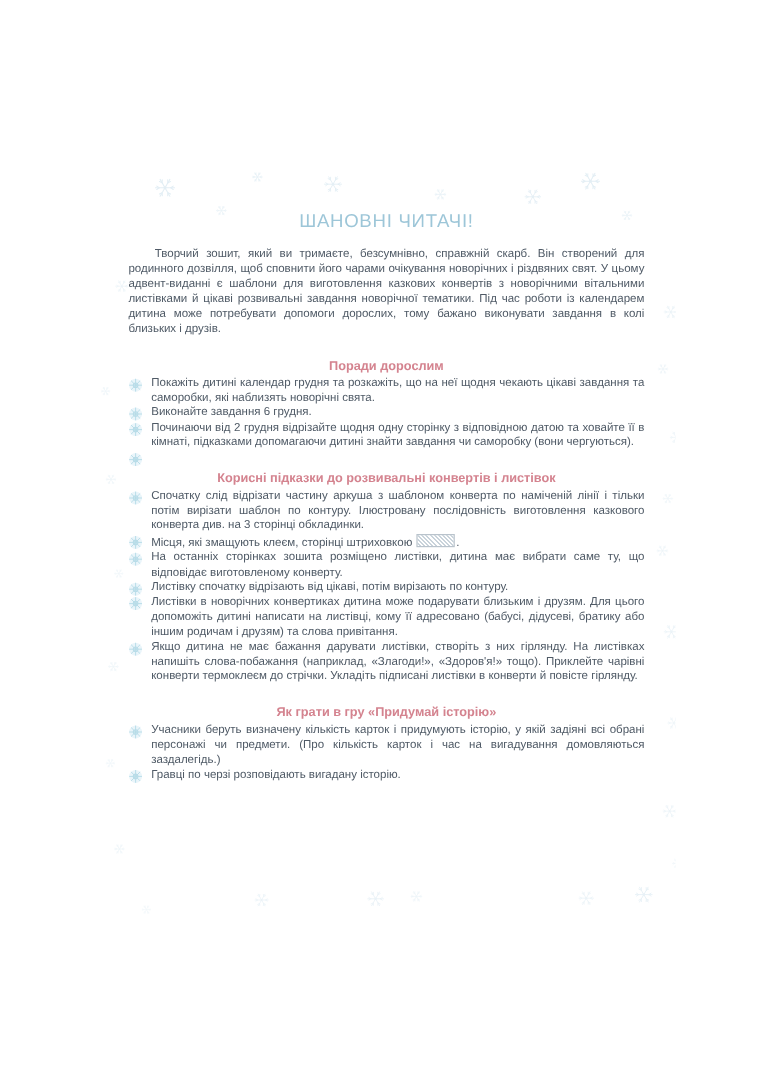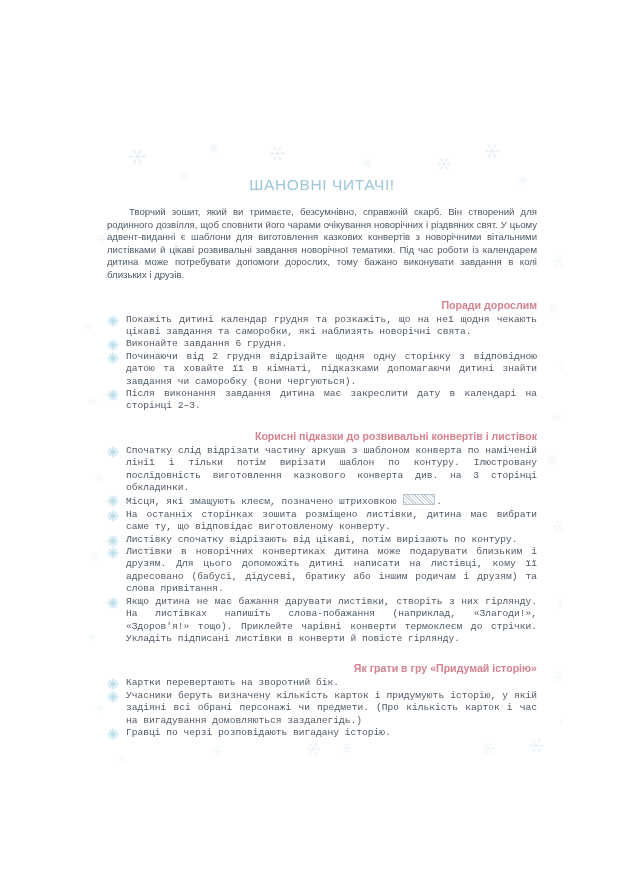--- a/index.html
+++ b/index.html
@@ -69,29 +69,28 @@
     text-align: justify;
     text-indent: 22px;
     margin: 0 0 6px 0;
     hyphens: manual;
   }
 
   .section-title {
     font-size: 10.6px;
     font-weight: 700;
     color: #d4838f;
-    text-align: right;
+    text-align: center;
     margin: 17px 0 3px 0;
   }
 
   ul.tips {
     list-style: none;
     margin: 0 0 1px 0;
     padding: 0;
-    font-family: Liberation Mono, monospace;
   }
   ul.tips li {
     position: relative;
     padding-left: 19px;
     font-size: 9.6px;
     line-height: 12.4px;
     color: #4f5a66;
     text-align: justify;
     margin-bottom: 0px;
   }
@@ -880,21 +879,21 @@
                     <line x1="6" y1="6" x2="9.54" y2="9.54"></line>
                     <line x1="6" y1="6" x2="6.00" y2="11.00"></line>
                     <line x1="6" y1="6" x2="2.46" y2="9.54"></line>
                     <line x1="6" y1="6" x2="1.00" y2="6.00"></line>
                     <line x1="6" y1="6" x2="2.46" y2="2.46"></line>
                     <line x1="6" y1="6" x2="6.00" y2="1.00"></line>
                     <line x1="6" y1="6" x2="9.54" y2="2.46"></line>
                   </g>
     <circle cx="6" cy="6" r="1.9" fill="none" stroke="#b8dce8" stroke-width="0.9"></circle>
     <circle cx="6" cy="6" r="0.8" fill="#b8dce8"></circle>
-  </svg></span><span>Після виконання завдання дитина має закреслити дату в календарі на сторінці 2–3.</span></li>
+  </svg></span></li>
           </ul>
           <div class="section-title">Корисні підказки до розвивальні конвертів і листівок</div>
           <ul class="tips">
             <li><span class="bullet-icon"><svg width="12" height="12" viewBox="0 0 12 12">
     <circle cx="6" cy="6" r="5.4" fill="#eaf5fa"></circle>
     <g stroke="#b8dce8" stroke-width="0.8" stroke-linecap="round">
                     <line x1="6" y1="6" x2="11.00" y2="6.00"></line>
                     <line x1="6" y1="6" x2="9.54" y2="9.54"></line>
                     <line x1="6" y1="6" x2="6.00" y2="11.00"></line>
                     <line x1="6" y1="6" x2="2.46" y2="9.54"></line>
@@ -913,21 +912,21 @@
                     <line x1="6" y1="6" x2="9.54" y2="9.54"></line>
                     <line x1="6" y1="6" x2="6.00" y2="11.00"></line>
                     <line x1="6" y1="6" x2="2.46" y2="9.54"></line>
                     <line x1="6" y1="6" x2="1.00" y2="6.00"></line>
                     <line x1="6" y1="6" x2="2.46" y2="2.46"></line>
                     <line x1="6" y1="6" x2="6.00" y2="1.00"></line>
                     <line x1="6" y1="6" x2="9.54" y2="2.46"></line>
                   </g>
     <circle cx="6" cy="6" r="1.9" fill="none" stroke="#b8dce8" stroke-width="0.9"></circle>
     <circle cx="6" cy="6" r="0.8" fill="#b8dce8"></circle>
-  </svg></span><span>Місця, які змащують клеєм, позначено штриховкою</span> <span class="hatch-box"></span><span>.</span></li>
+  </svg></span><span>Місця, які змащують клеєм, сторінці штриховкою</span> <span class="hatch-box"></span><span>.</span></li>
             <li><span class="bullet-icon"><svg width="12" height="12" viewBox="0 0 12 12">
     <circle cx="6" cy="6" r="5.4" fill="#eaf5fa"></circle>
     <g stroke="#b8dce8" stroke-width="0.8" stroke-linecap="round">
                     <line x1="6" y1="6" x2="11.00" y2="6.00"></line>
                     <line x1="6" y1="6" x2="9.54" y2="9.54"></line>
                     <line x1="6" y1="6" x2="6.00" y2="11.00"></line>
                     <line x1="6" y1="6" x2="2.46" y2="9.54"></line>
                     <line x1="6" y1="6" x2="1.00" y2="6.00"></line>
                     <line x1="6" y1="6" x2="2.46" y2="2.46"></line>
                     <line x1="6" y1="6" x2="6.00" y2="1.00"></line>
@@ -991,35 +990,20 @@
                     <line x1="6" y1="6" x2="9.54" y2="9.54"></line>
                     <line x1="6" y1="6" x2="6.00" y2="11.00"></line>
                     <line x1="6" y1="6" x2="2.46" y2="9.54"></line>
                     <line x1="6" y1="6" x2="1.00" y2="6.00"></line>
                     <line x1="6" y1="6" x2="2.46" y2="2.46"></line>
                     <line x1="6" y1="6" x2="6.00" y2="1.00"></line>
                     <line x1="6" y1="6" x2="9.54" y2="2.46"></line>
                   </g>
     <circle cx="6" cy="6" r="1.9" fill="none" stroke="#b8dce8" stroke-width="0.9"></circle>
     <circle cx="6" cy="6" r="0.8" fill="#b8dce8"></circle>
-  </svg></span><span>Картки перевертають на зворотний бік.</span></li>
-            <li><span class="bullet-icon"><svg width="12" height="12" viewBox="0 0 12 12">
-    <circle cx="6" cy="6" r="5.4" fill="#eaf5fa"></circle>
-    <g stroke="#b8dce8" stroke-width="0.8" stroke-linecap="round">
-                    <line x1="6" y1="6" x2="11.00" y2="6.00"></line>
-                    <line x1="6" y1="6" x2="9.54" y2="9.54"></line>
-                    <line x1="6" y1="6" x2="6.00" y2="11.00"></line>
-                    <line x1="6" y1="6" x2="2.46" y2="9.54"></line>
-                    <line x1="6" y1="6" x2="1.00" y2="6.00"></line>
-                    <line x1="6" y1="6" x2="2.46" y2="2.46"></line>
-                    <line x1="6" y1="6" x2="6.00" y2="1.00"></line>
-                    <line x1="6" y1="6" x2="9.54" y2="2.46"></line>
-                  </g>
-    <circle cx="6" cy="6" r="1.9" fill="none" stroke="#b8dce8" stroke-width="0.9"></circle>
-    <circle cx="6" cy="6" r="0.8" fill="#b8dce8"></circle>
   </svg></span><span>Учасники беруть визначену кількість карток і придумують історію, у якій задіяні всі обрані персонажі чи предмети. (Про кількість карток і час на вигадування домовляються заздалегідь.)</span></li>
             <li><span class="bullet-icon"><svg width="12" height="12" viewBox="0 0 12 12">
     <circle cx="6" cy="6" r="5.4" fill="#eaf5fa"></circle>
     <g stroke="#b8dce8" stroke-width="0.8" stroke-linecap="round">
                     <line x1="6" y1="6" x2="11.00" y2="6.00"></line>
                     <line x1="6" y1="6" x2="9.54" y2="9.54"></line>
                     <line x1="6" y1="6" x2="6.00" y2="11.00"></line>
                     <line x1="6" y1="6" x2="2.46" y2="9.54"></line>
                     <line x1="6" y1="6" x2="1.00" y2="6.00"></line>
                     <line x1="6" y1="6" x2="2.46" y2="2.46"></line>

